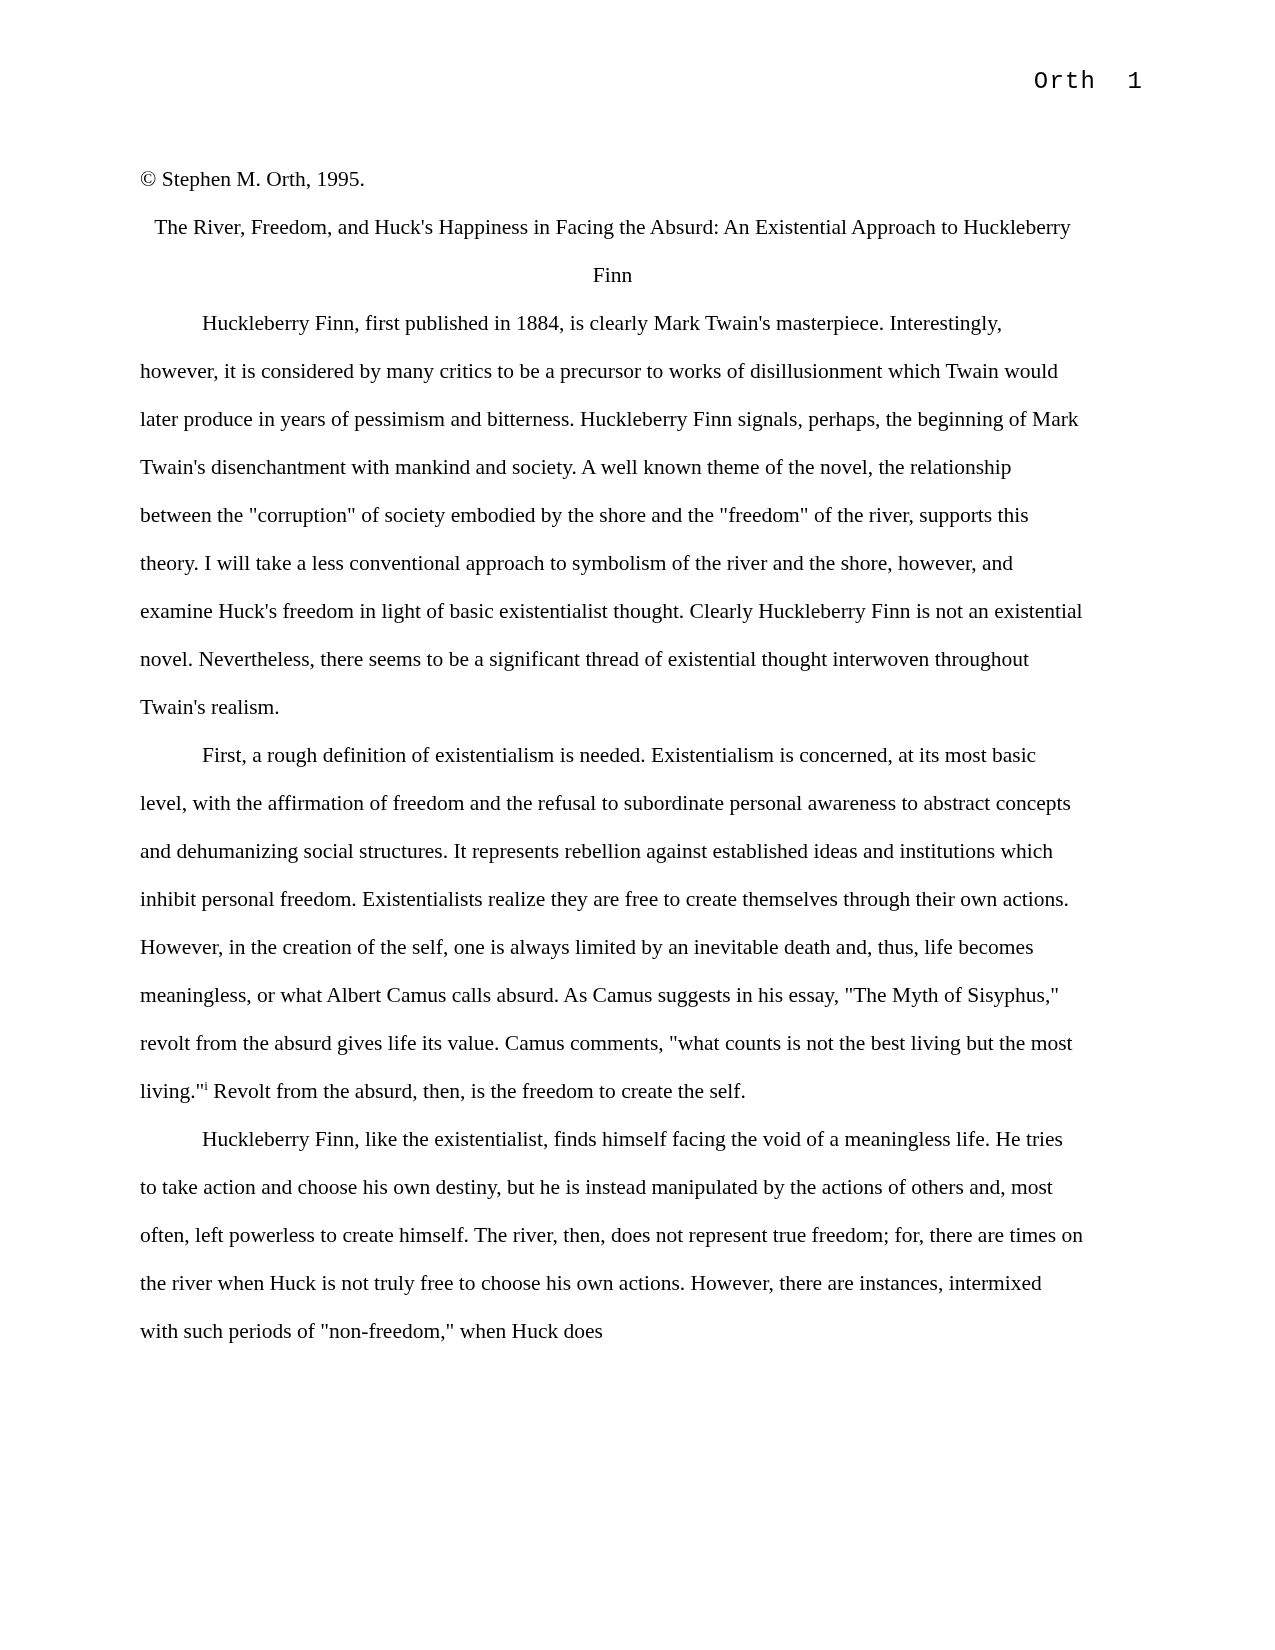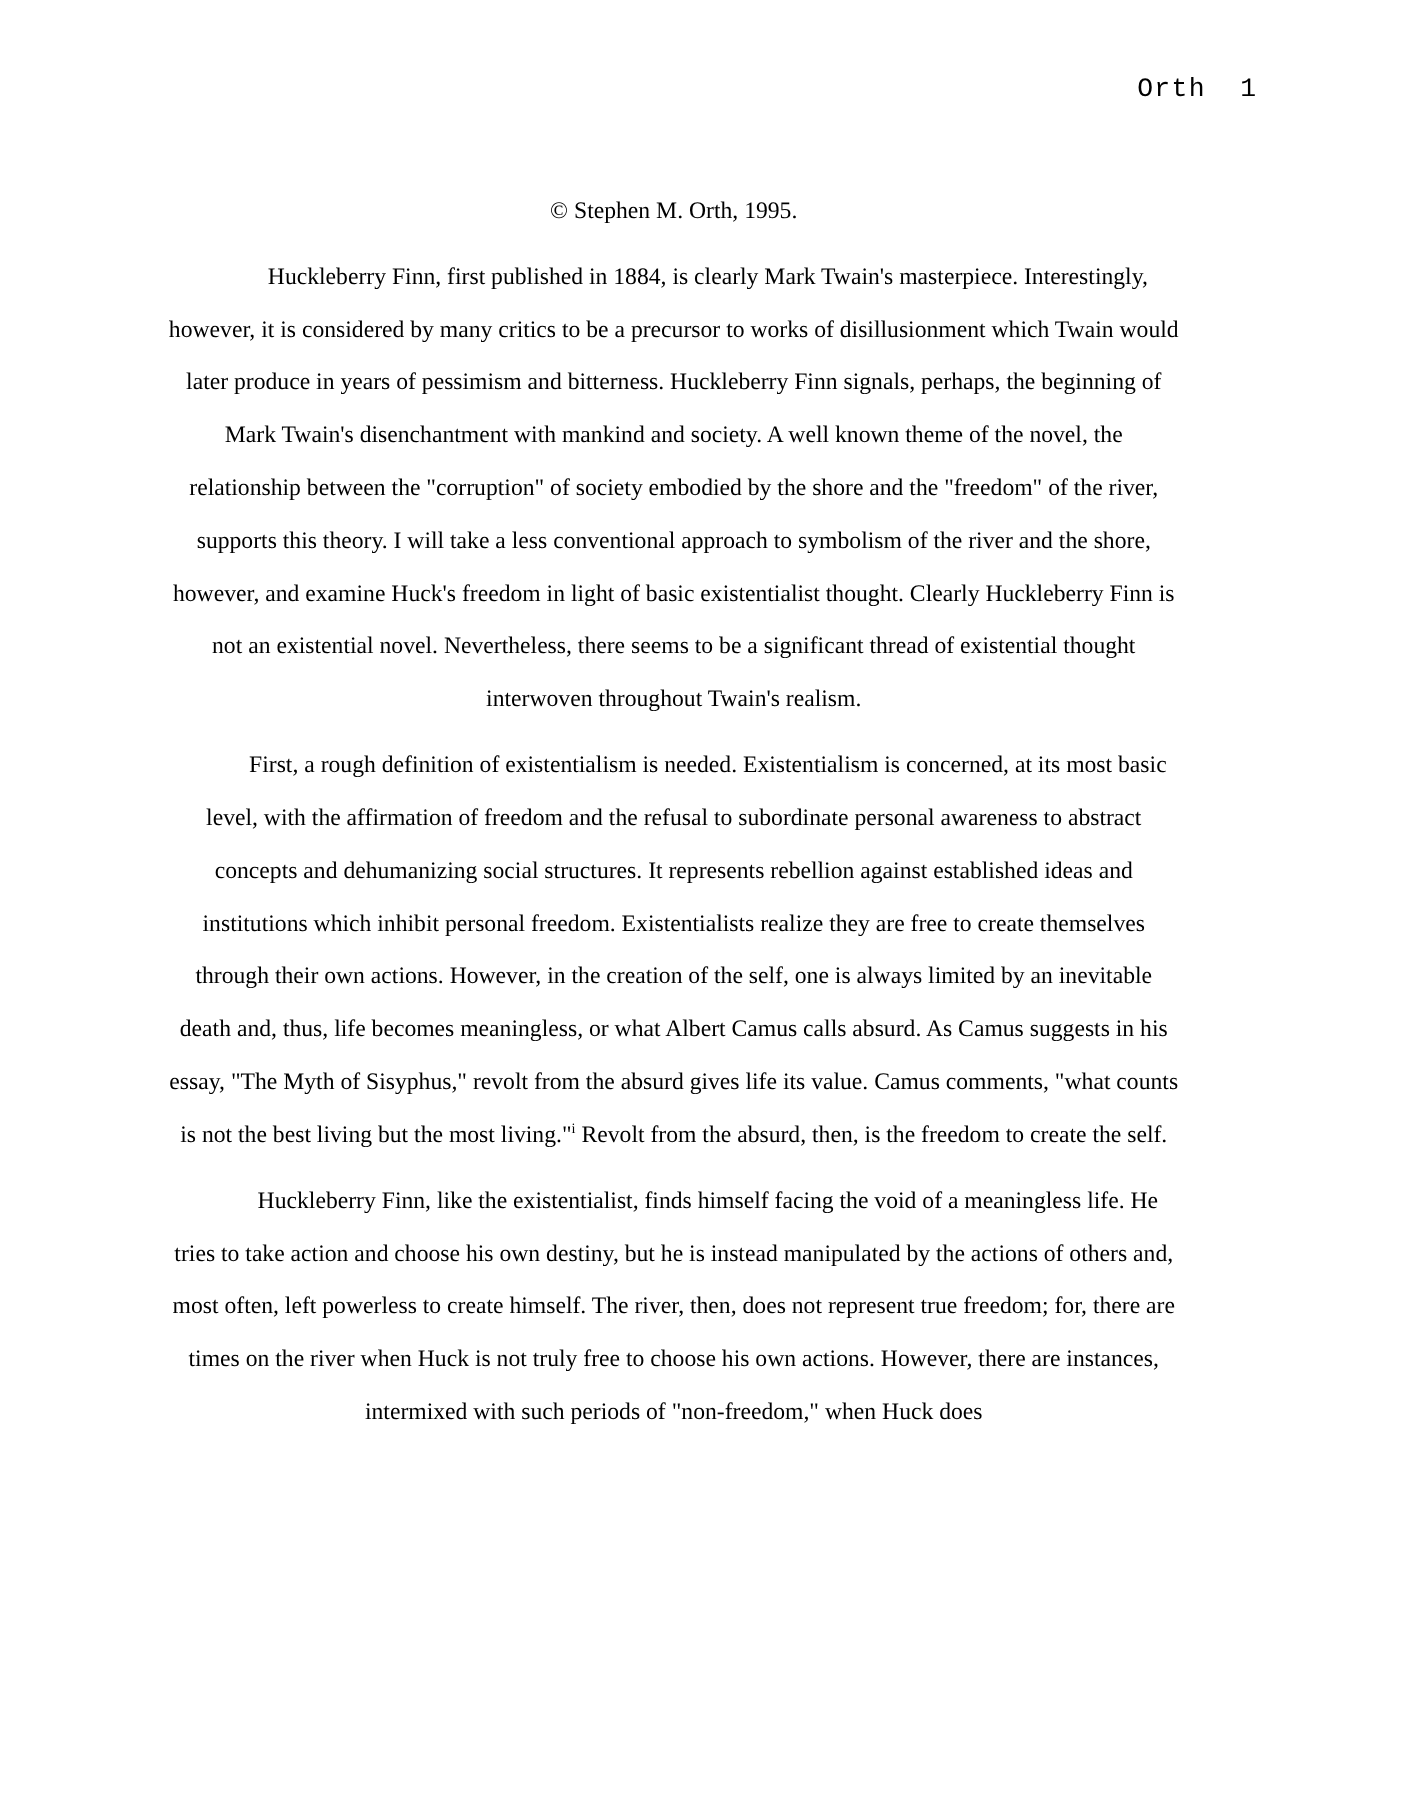--- a/index.html
+++ b/index.html
@@ -30,24 +30,24 @@
     letter-spacing: 1.2px;
     white-space: pre;
   }
   .body-block {
     position: absolute;
     top: 155px;
     left: 140px;
     width: 945px;
   }
   p {
-    margin: 12px;
+    margin: 0;
     font-size: 21.5px;
     line-height: 48px;
-    text-align: center;
+    text-align: left;
   }
   .copyright {
     margin-bottom: 0;
   }
   .title {
     text-align: center;
     margin: 0;
     padding: 0 10px;
   }
   .indent {
@@ -63,20 +63,21 @@
 <body>
 
 <div class="page">
 
   <div class="running-head">Orth  1</div>
 
   <div class="body-block">
 
     <p class="copyright">© Stephen M. Orth, 1995.</p>
 
+    <p class="title">The River, Freedom, and Huck's Happiness in Facing the Absurd:   An Existential Approach to Huckleberry Finn</p>
 
     <p class="indent">Huckleberry Finn, first published in 1884, is clearly Mark Twain's masterpiece. Interestingly, however, it is considered by many critics to be a precursor to works of disillusionment which Twain would later produce in years of pessimism and bitterness. Huckleberry Finn signals, perhaps, the beginning of Mark Twain's disenchantment with mankind and society.   A well known theme of the novel, the relationship between the "corruption" of society embodied by the shore and the "freedom" of the river, supports this theory.   I will take a less conventional approach to symbolism of the river and the shore, however, and examine Huck's freedom in light of basic existentialist thought.   Clearly Huckleberry Finn is not an existential novel.   Nevertheless, there seems to be a significant thread of existential thought interwoven throughout Twain's realism.</p>
 
     <p class="indent"><span>First, a rough definition of existentialism is needed.    Existentialism is concerned, at its most basic level, with the affirmation of freedom and the refusal to subordinate personal awareness to abstract concepts and dehumanizing social structures.   It represents rebellion against established ideas and institutions which inhibit personal freedom.   Existentialists realize they are free to create themselves through their own actions.   However, in the creation of the self, one is always limited by an inevitable death and, thus, life becomes meaningless, or what Albert Camus calls absurd. As Camus suggests in his essay, "The Myth of Sisyphus," revolt from the absurd gives life its value.   Camus comments, "what counts is not the best living but the most living."</span><sup>i</sup><span>   Revolt from the absurd, then, is the freedom to create the self.</span></p>
 
     <p class="indent">Huckleberry Finn, like the existentialist, finds himself facing the void of a meaningless life. He tries to take action and choose his own destiny, but he is instead manipulated by the actions of others and, most often, left powerless to create himself.   The river, then, does not represent true freedom; for, there are times on the river when Huck is not truly free to choose his own actions. However, there are instances, intermixed with such periods of "non-freedom," when Huck does</p>
 
   </div>
 </div>
 

